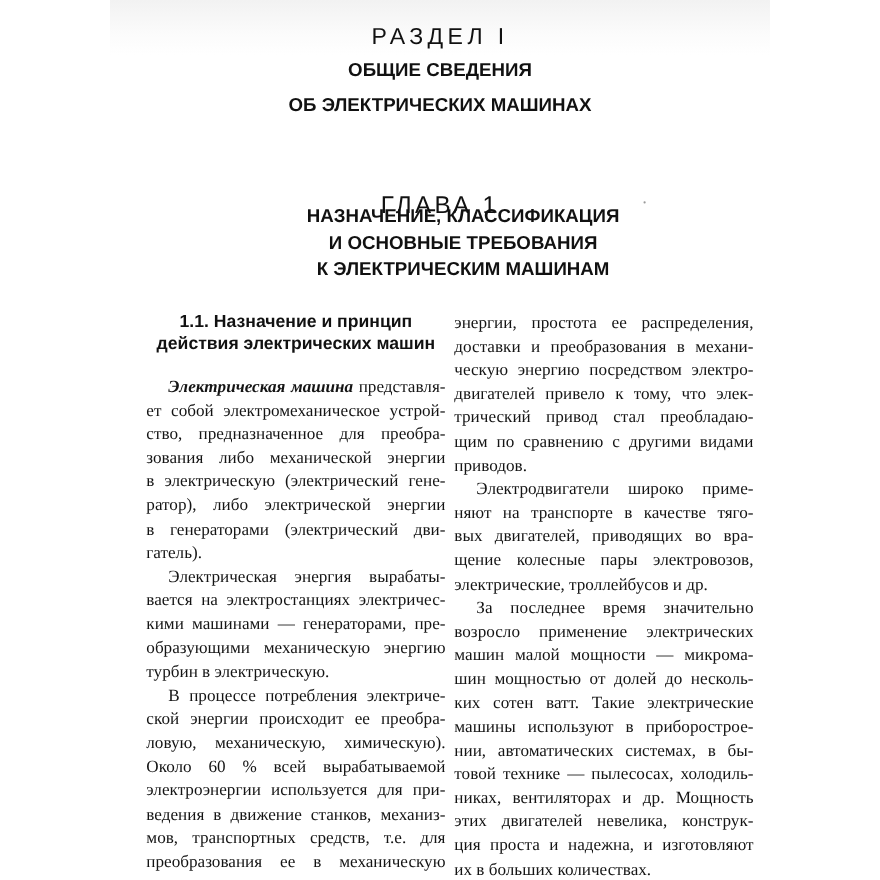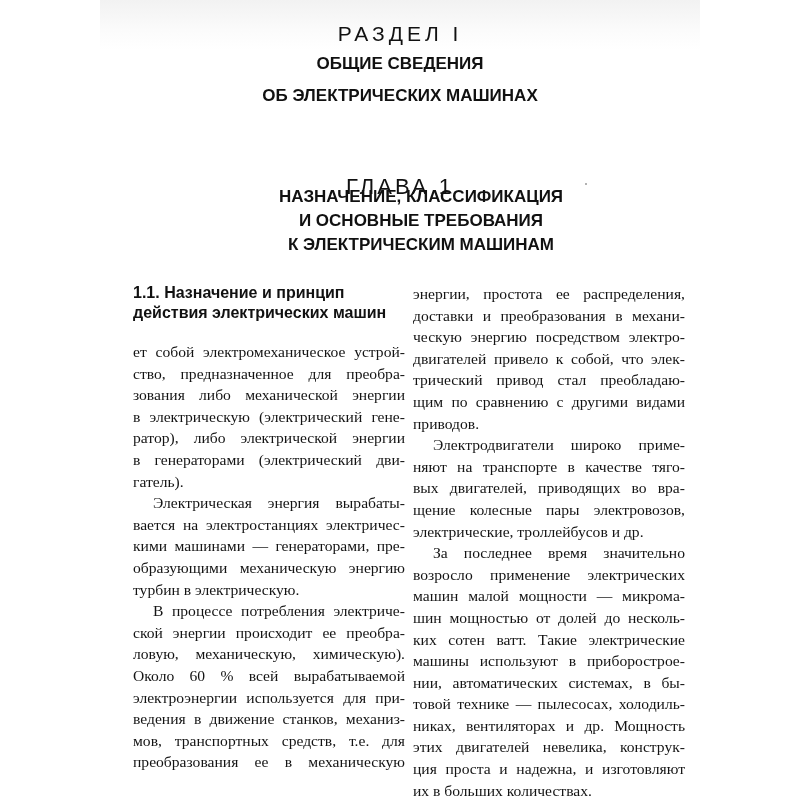--- a/index.html
+++ b/index.html
@@ -33,21 +33,21 @@
   }
   .col {
     position: absolute; top: 283px; width: 272px;
     font-family: "Liberation Serif", serif; font-size: 15.6px; line-height: 21.6px;
     text-align: justify;
   }
   .col-left { left: 133px; }
   .col-right { left: 413px; }
   .section-title {
     font-family: "Liberation Sans", sans-serif; font-weight: bold;
-    font-size: 16px; line-height: 20px; text-align: left;
+    font-size: 16px; line-height: 20px; text-align: center;
     margin: 0 0 18px 0; color: #111;
   }
   .col p { margin: 0; text-indent: 20px; }
   .line { display: block; text-align: justify; text-align-last: justify; white-space: nowrap; }
   .line.last { text-align-last: left; }
   em.bi { font-weight: bold; font-style: italic; }
   .speck { position: absolute; left: 585px; top: 183px; width: 2px; height: 2px; background: #999; border-radius: 1px; }
 </style>
 </head>
 <body>
@@ -68,20 +68,21 @@
   <div>К ЭЛЕКТРИЧЕСКИМ МАШИНАМ</div>
 </div>
 
 <div class="col col-left">
   <div class="section-title">
     <div>1.1. Назначение и принцип</div>
     <div>действия электрических машин</div>
   </div>
 
   <p style="text-indent:0">
+    <span class="line" style="padding-left:20px"><em class="bi">Электрическая машина</em><span> представля-</span></span>
     <span class="line">ет собой электромеханическое устрой-</span>
     <span class="line">ство, предназначенное для преобра-</span>
     <span class="line">зования либо механической энергии</span>
     <span class="line">в электрическую (электрический гене-</span>
     <span class="line">ратор), либо электрической энергии</span>
     <span class="line">в генераторами (электрический дви-</span>
     <span class="line last">гатель).</span>
   </p>
 
   <p style="text-indent:0">
@@ -104,21 +105,21 @@
 
   </p>
 
 </div>
 
 <div class="col col-right">
   <p style="text-indent:0">
     <span class="line">энергии, простота ее распределения,</span>
     <span class="line">доставки и преобразования в механи-</span>
     <span class="line">ческую энергию посредством электро-</span>
-    <span class="line">двигателей привело к собой, что элек-</span>
+    <span class="line">двигателей привело к тому, что элек-</span>
     <span class="line">трический привод стал преобладаю-</span>
     <span class="line">щим по сравнению с другими видами</span>
     <span class="line last">приводов.</span>
   </p>
 
   <p style="text-indent:0">
     <span class="line" style="padding-left:20px">Электродвигатели широко приме-</span>
     <span class="line">няют на транспорте в качестве тяго-</span>
     <span class="line">вых двигателей, приводящих во вра-</span>
     <span class="line">щение колесные пары электровозов,</span>

